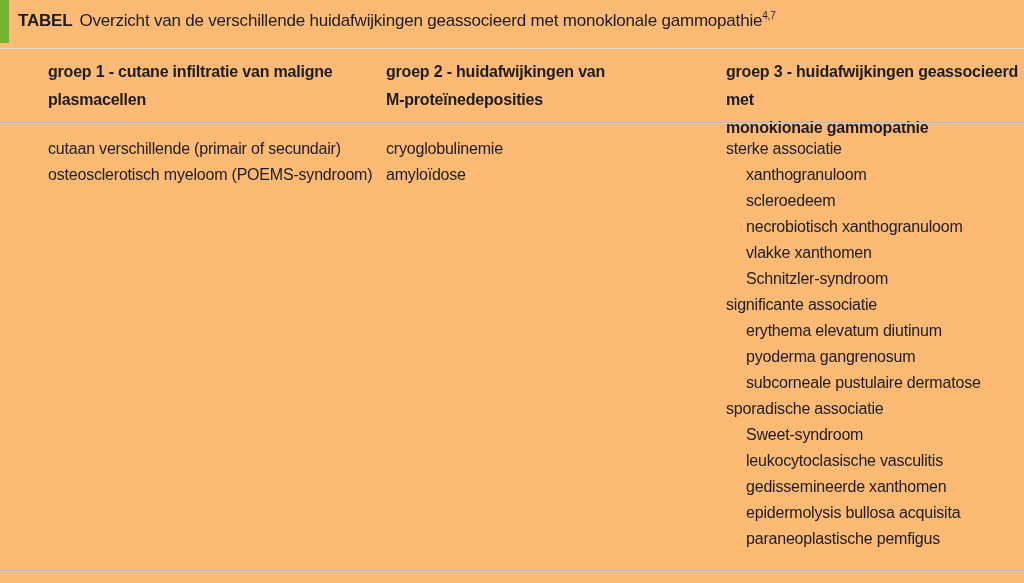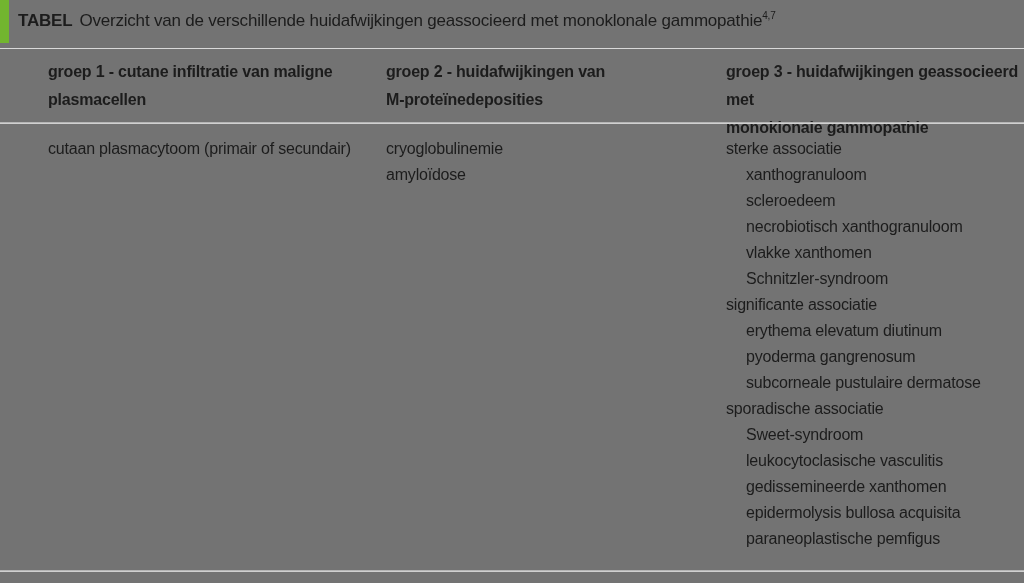--- a/index.html
+++ b/index.html
@@ -1,21 +1,21 @@
 <!DOCTYPE html>
 <html><head>
 <meta charset="utf-8">
 <style>
   * { margin: 0; padding: 0; box-sizing: border-box; }
   html, body { background: #ffffff; }
   .page {
     position: relative;
     width: 1024px;
     height: 583px;
-    background: #737373;
+    background: #fdba74;
     font-family: "Liberation Sans", "DejaVu Sans", sans-serif;
     color: #1c1c1c;
     letter-spacing: -0.2px;
     overflow: hidden;
   }
   .accent-bar {
     position: absolute;
     left: 0; top: 0;
     width: 9px; height: 43px;
     background: #72b52f;
@@ -91,21 +91,22 @@
       <div>groep 3 - huidafwijkingen geassocieerd met</div>
       <div>monoklonale gammopathie</div>
     </div>
   </div>
 
   <div class="rule rule-header"></div>
 
   <div class="grid body-row">
 
     <div class="body-cell">
-      <div class="item">cutaan plasmacytoom (primair of secundair)</div>
+      <div class="item">cutaan verschillende (primair of secundair)</div>
+      <div class="item">osteosclerotisch myeloom (POEMS-syndroom)</div>
     </div>
 
     <div class="body-cell">
       <div class="item">cryoglobulinemie</div>
       <div class="item">amyloïdose</div>
     </div>
 
     <div class="body-cell">
       <div class="item">sterke associatie</div>
       <div class="sub-item">xanthogranuloom</div>

